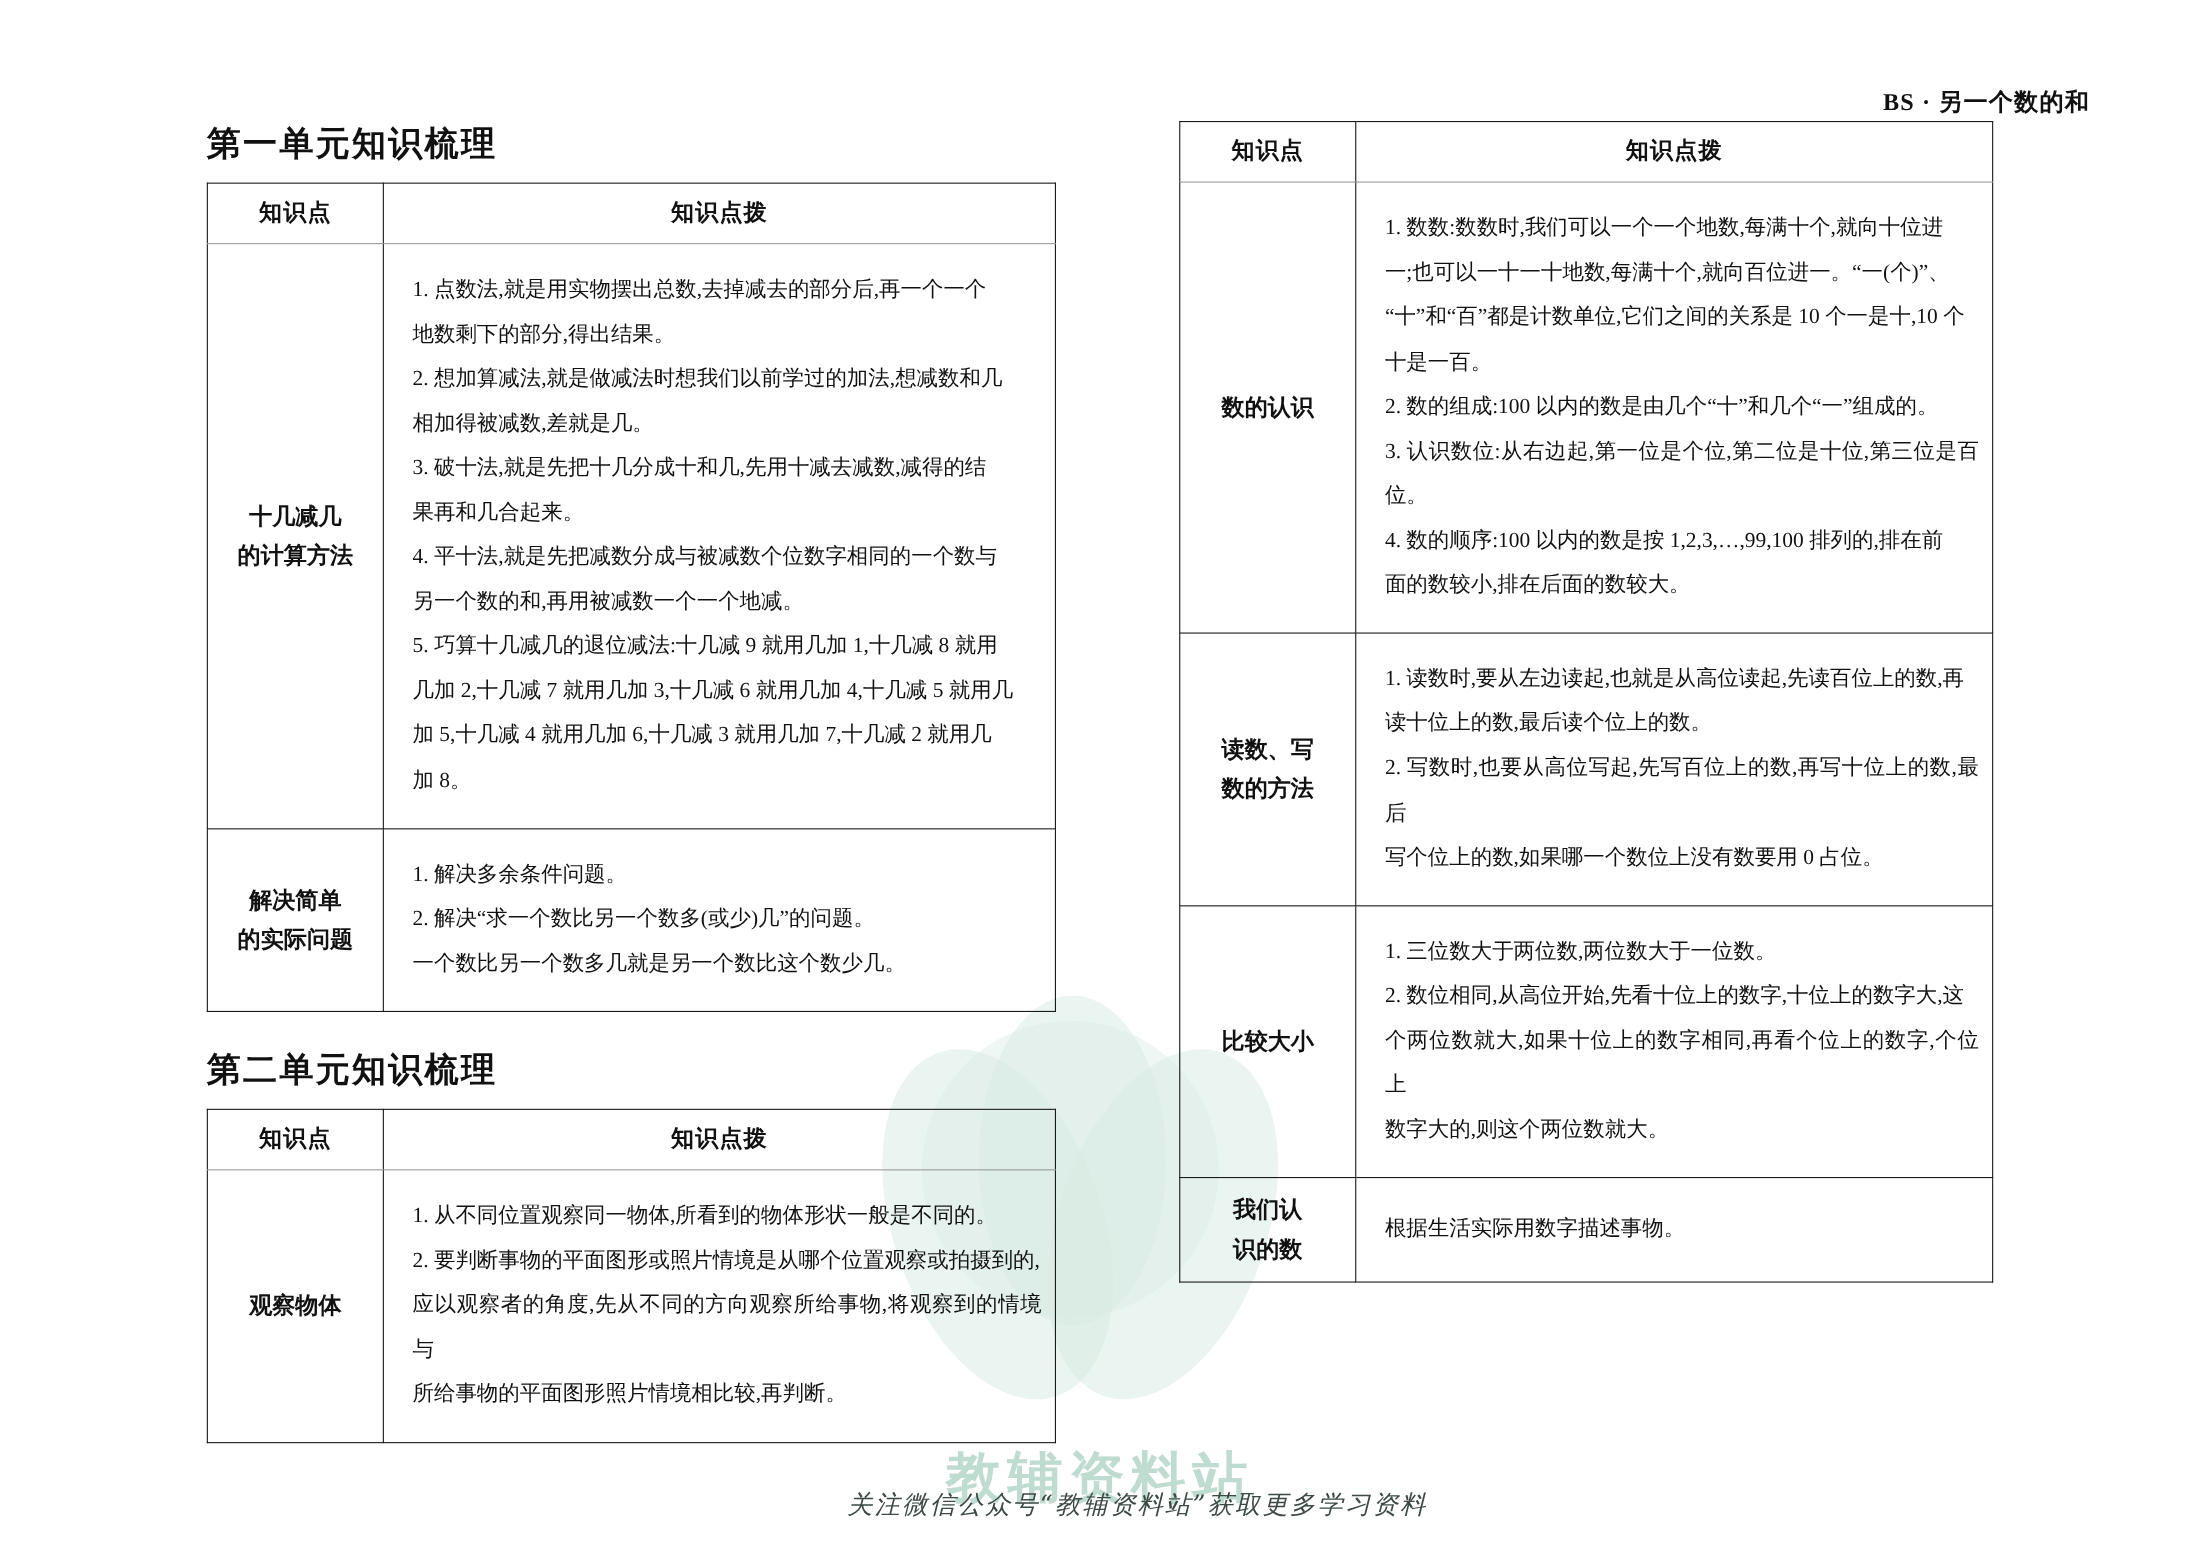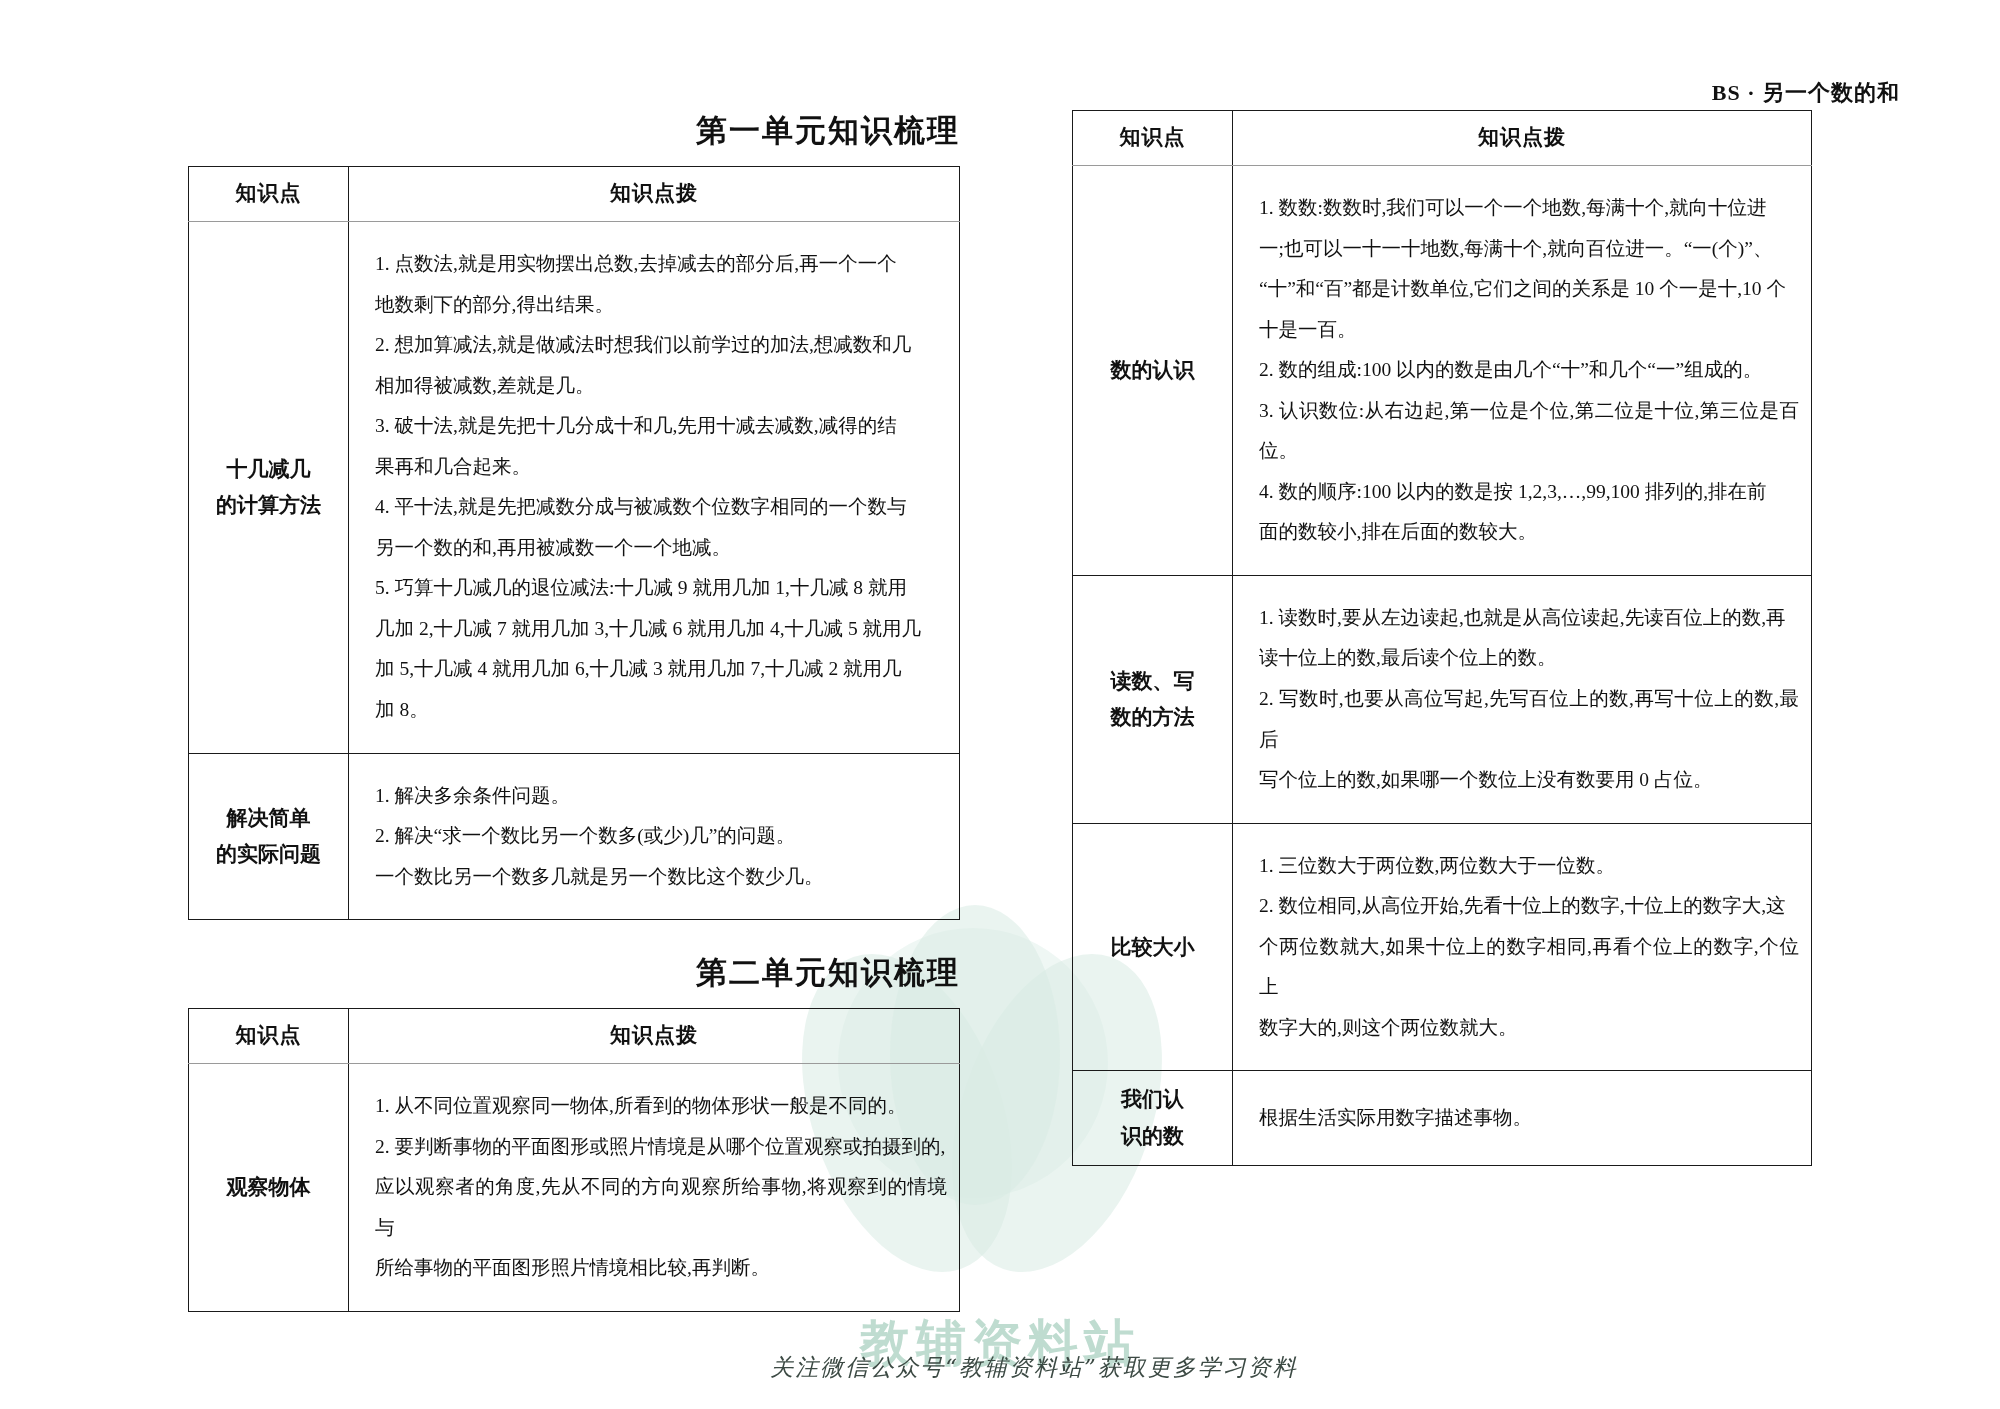--- a/index.html
+++ b/index.html
@@ -87,21 +87,21 @@
     z-index: 2;
   }
   .col {
     position: absolute;
     top: 110px;
   }
   .col-left  { left: 188px;  width: 772px; }
   .col-right { left: 1072px; width: 740px; }
 
   .unit-title {
-    text-align: right;
+    text-align: left;
     font-size: 31px;
     font-weight: bold;
     letter-spacing: 2px;
     margin: 0 0 14px 0;
     font-family: "Liberation Serif", "DejaVu Serif", serif;
   }
   .unit-title.second { margin-top: 32px; }
 
   table.kb {
     border-collapse: collapse;

